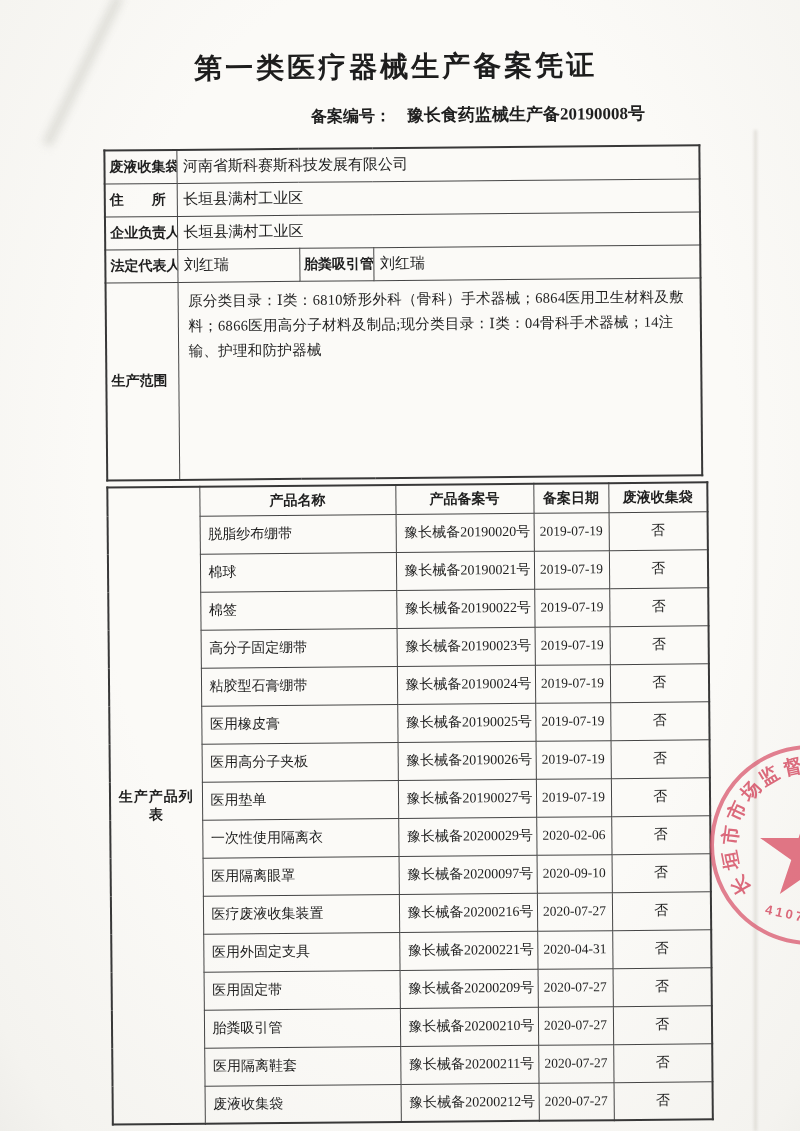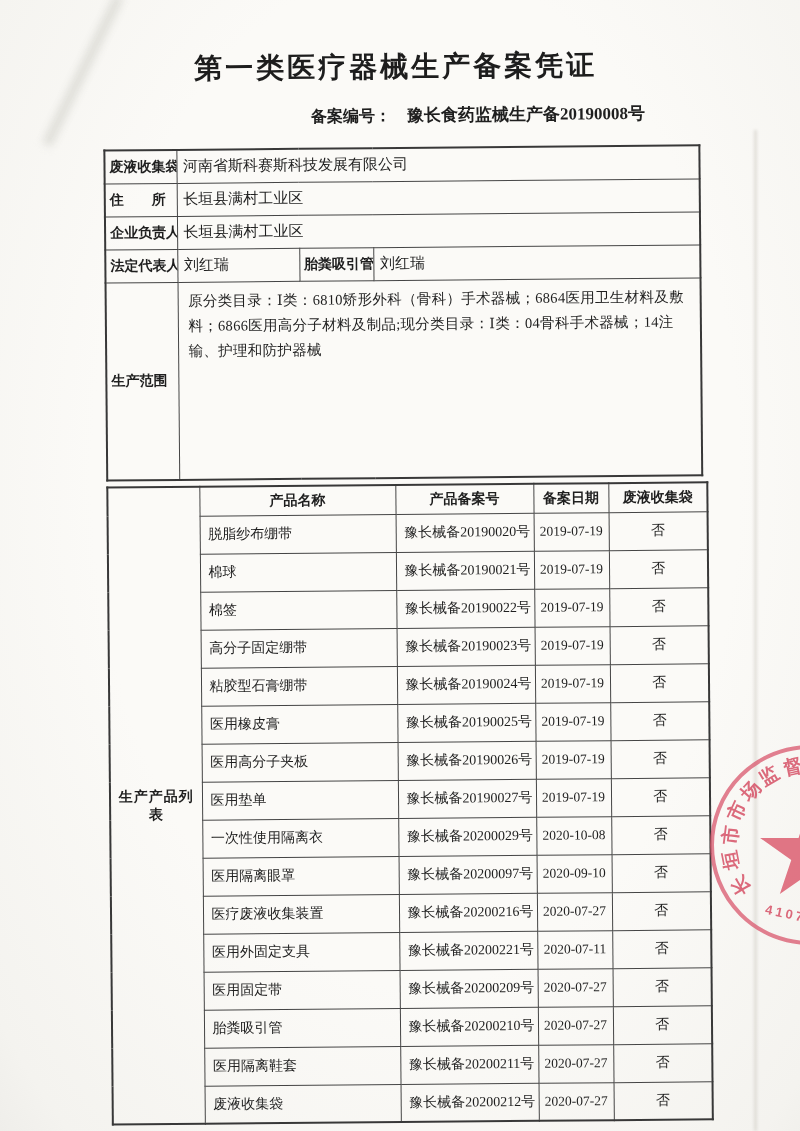--- a/index.html
+++ b/index.html
@@ -209,39 +209,39 @@
           </tr>
           <tr style="height: 38px;">
             <td class="cell-name">医用垫单</td>
             <td class="cell-reg">豫长械备20190027号</td>
             <td class="cell-date">2019-07-19</td>
             <td class="cell-entrusted">否</td>
           </tr>
           <tr style="height: 38px;">
             <td class="cell-name">一次性使用隔离衣</td>
             <td class="cell-reg">豫长械备20200029号</td>
-            <td class="cell-date">2020-10-08</td>
+            <td class="cell-date">2020-02-06</td>
             <td class="cell-entrusted">否</td>
           </tr>
           <tr style="height: 38px;">
             <td class="cell-name">医用隔离眼罩</td>
             <td class="cell-reg">豫长械备20200097号</td>
             <td class="cell-date">2020-09-10</td>
             <td class="cell-entrusted">否</td>
           </tr>
           <tr style="height: 38px;">
             <td class="cell-name">医疗废液收集装置</td>
             <td class="cell-reg">豫长械备20200216号</td>
             <td class="cell-date">2020-07-27</td>
             <td class="cell-entrusted">否</td>
           </tr>
           <tr style="height: 38px;">
             <td class="cell-name">医用外固定支具</td>
             <td class="cell-reg">豫长械备20200221号</td>
-            <td class="cell-date">2020-07-11</td>
+            <td class="cell-date">2020-04-31</td>
             <td class="cell-entrusted">否</td>
           </tr>
           <tr style="height: 38px;">
             <td class="cell-name">医用固定带</td>
             <td class="cell-reg">豫长械备20200209号</td>
             <td class="cell-date">2020-07-27</td>
             <td class="cell-entrusted">否</td>
           </tr>
           <tr style="height: 38px;">
             <td class="cell-name">胎粪吸引管</td>

